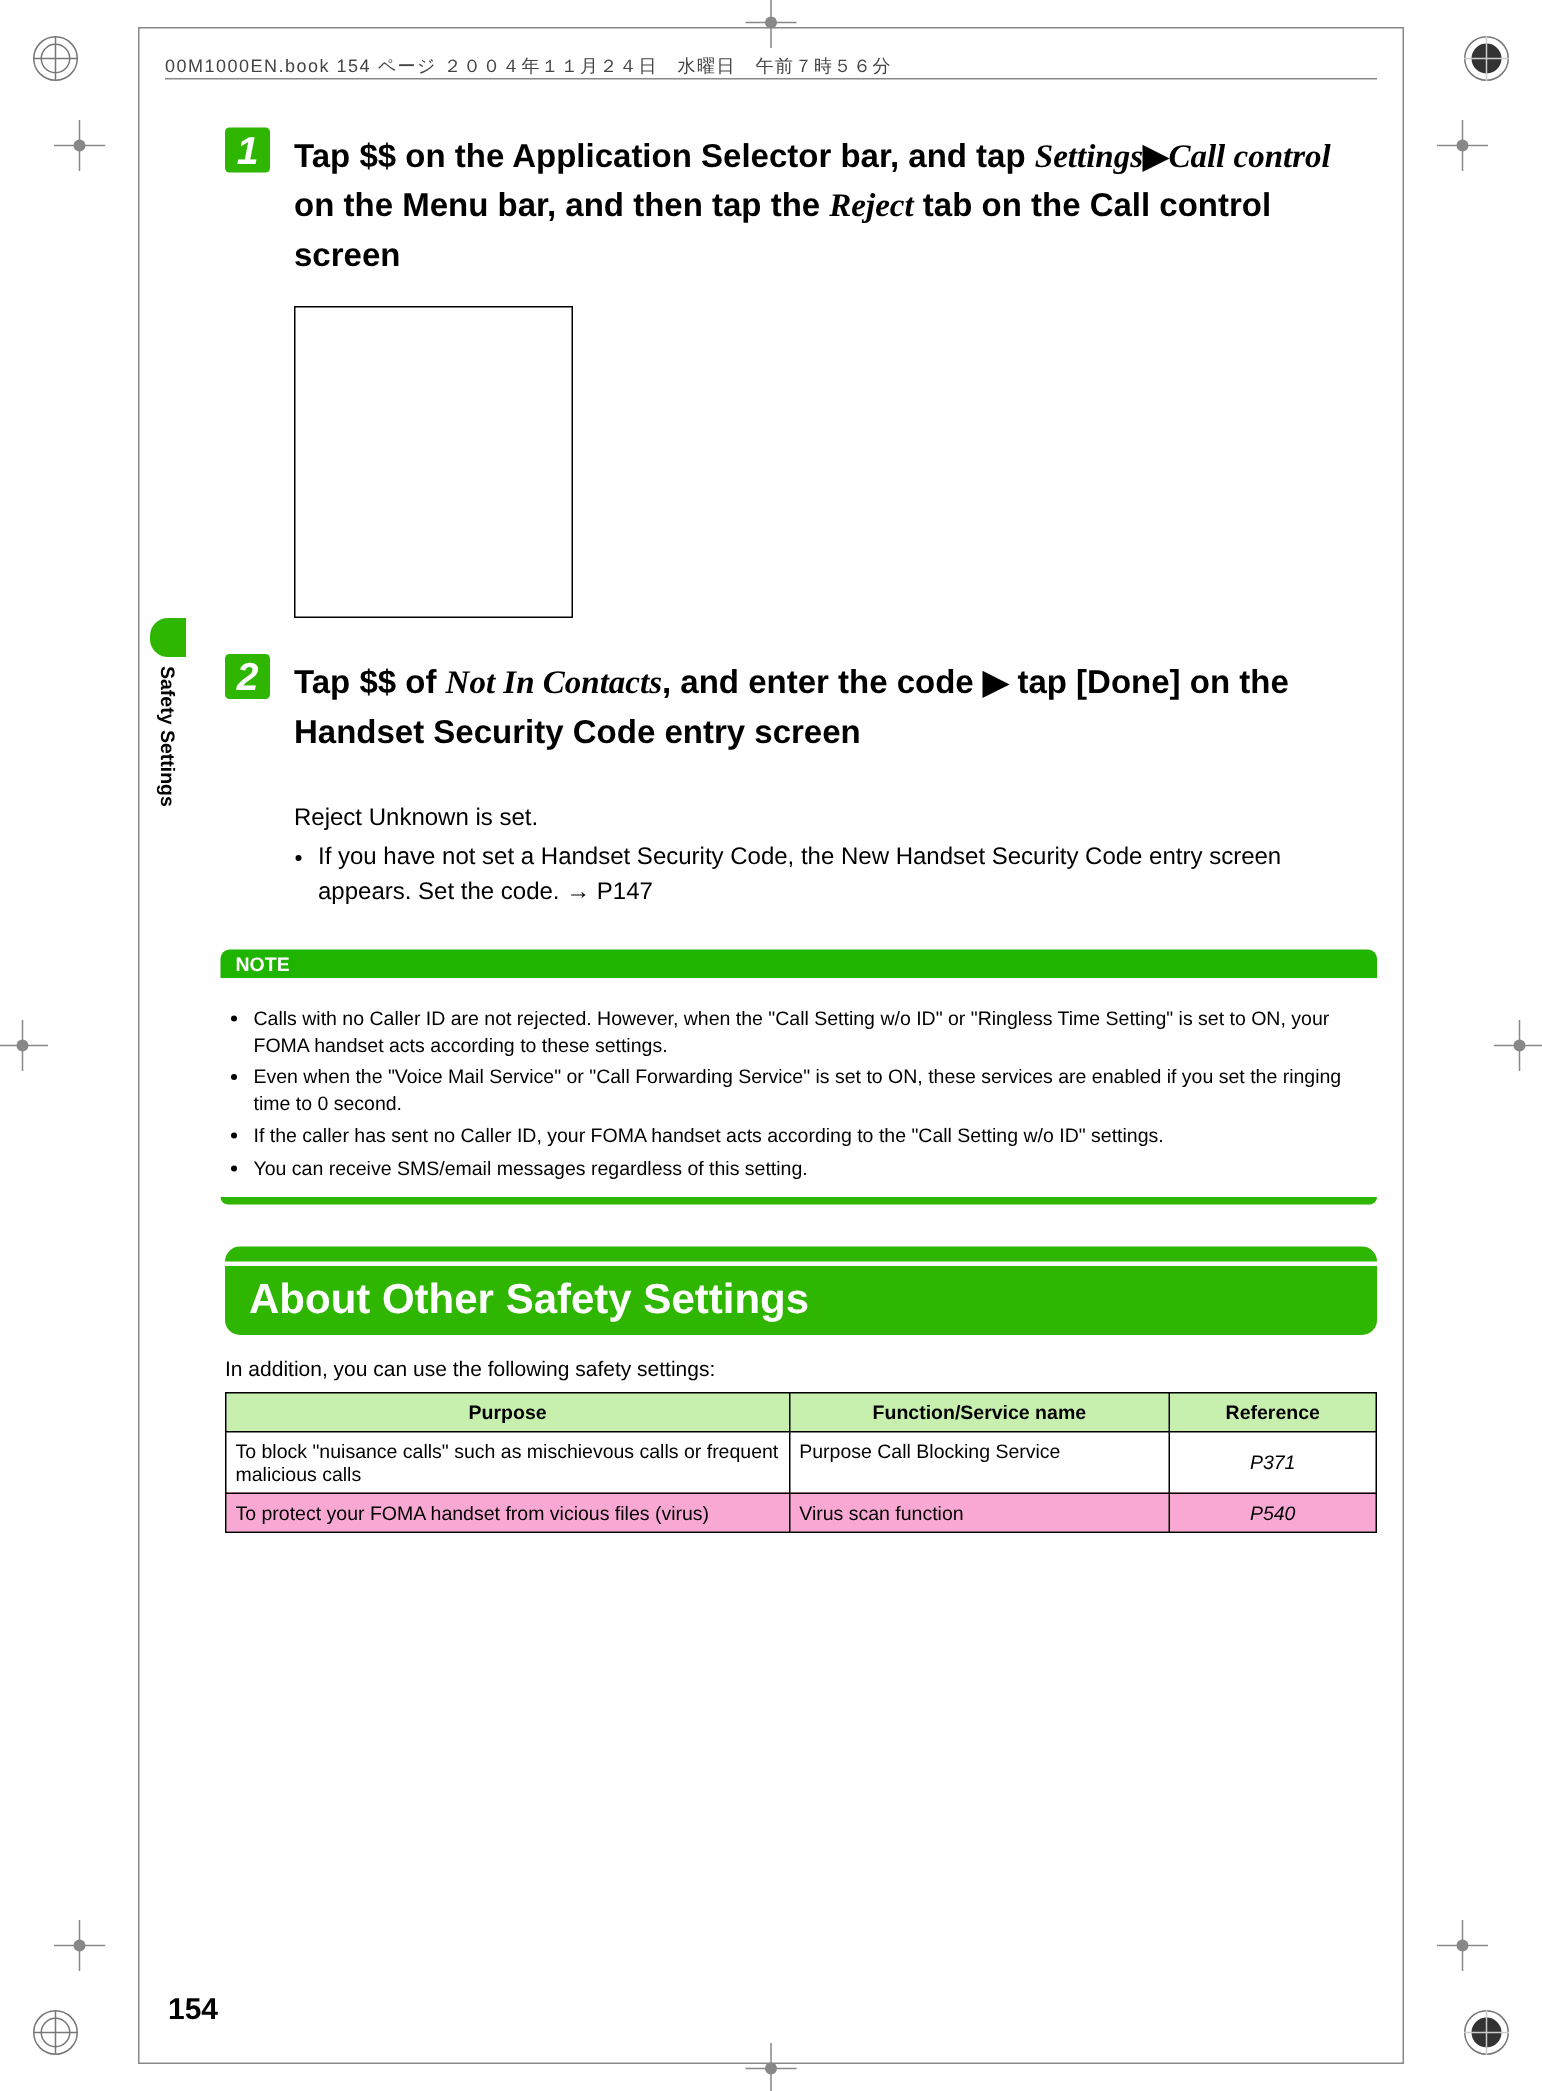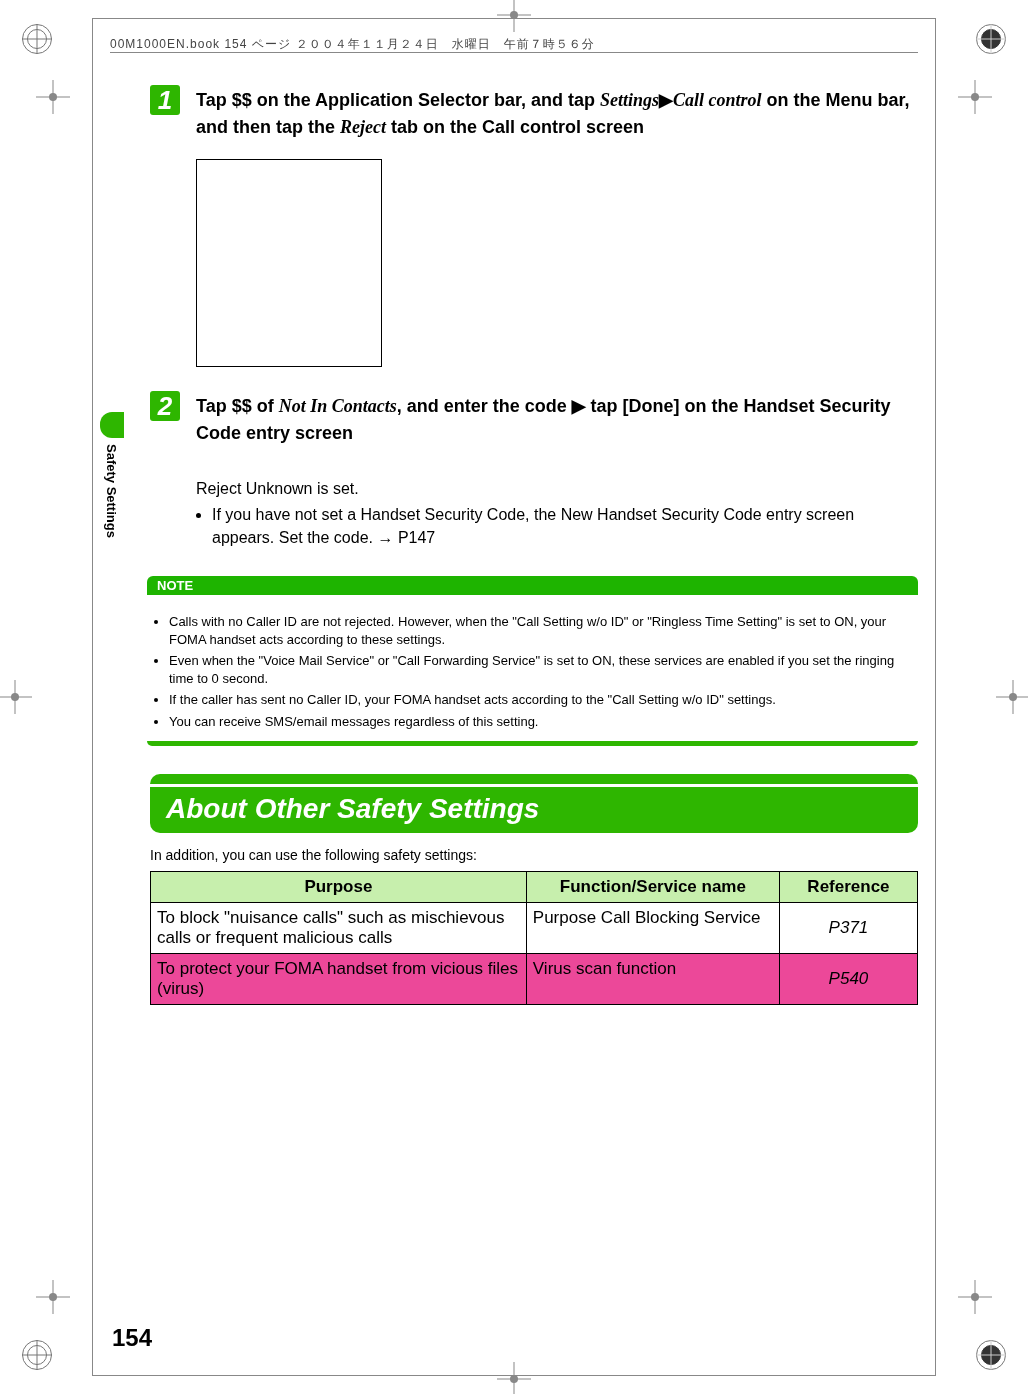--- a/index.html
+++ b/index.html
@@ -67,21 +67,21 @@
     border-radius: 3px;
     flex-shrink: 0;
     margin-right: 16px;
     font-family: Arial, sans-serif;
   }
   .step-body {
     flex: 1;
     padding-top: 2px;
   }
   .step-heading {
-    font-size: 18px;
+    font-size: 22px;
     font-weight: bold;
     line-height: 1.5;
   }
   .step-heading .italic { font-style: italic; font-family: Georgia, 'Times New Roman', serif; font-weight: bold; }
   .triangle { display:inline-block; }
 
   .screenshot-placeholder {
     margin: 18px 0 24px 0;
     width: 184px;
     height: 206px;
@@ -130,47 +130,46 @@
     background: #2eb600;
   }
   .section-bar-main {
     background: #2eb600;
     color: #fff;
     font-size: 28px;
     font-weight: bold;
     padding: 6px 16px 8px 16px;
     margin-top: 3px;
     border-radius: 0 0 10px 10px;
-    font-style: italic;
   }
 
   .intro-line {
     font-size: 14px;
     margin: 14px 0 8px 0;
   }
 
   table.safety {
     border-collapse: collapse;
     width: 100%;
-    font-size: 17px;
+    font-size: 13px;
   }
   table.safety th {
     background: #c7efad;
     border: 1px solid #000;
     padding: 5px 6px;
     font-weight: bold;
     text-align: center;
   }
   table.safety td {
     border: 1px solid #000;
     padding: 5px 6px;
     vertical-align: top;
   }
   table.safety td.ref { text-align: center; vertical-align: middle; font-style: italic; }
-  table.safety tr.alt td { background: #ec4899; }
+  table.safety tr.alt td { background: #f9a8d4; }
 
   .side-tab {
     position: absolute;
     left: 100px;
     top: 412px;
     width: 26px;
   }
   .side-tab-green {
     width: 24px;
     height: 26px;
@@ -182,21 +181,21 @@
     font-weight: bold;
     font-size: 13px;
     margin-top: 6px;
     margin-left: 4px;
   }
 
   .page-num {
     position: absolute;
     left: 112px;
     bottom: 42px;
-    font-size: 24px;
+    font-size: 20px;
     font-weight: bold;
     margin-top: 24px;
   }
 
   .reg-mark {
     position: absolute;
   }
   .reg-outer { width:28px; height:28px; border:1px solid #777; border-radius:50%; display:flex; align-items:center; justify-content:center; }
   .reg-inner { width:18px; height:18px; border:1px solid #777; border-radius:50%; position:relative; }
   .reg-inner::before, .reg-inner::after { content:""; position:absolute; background:#777; }

